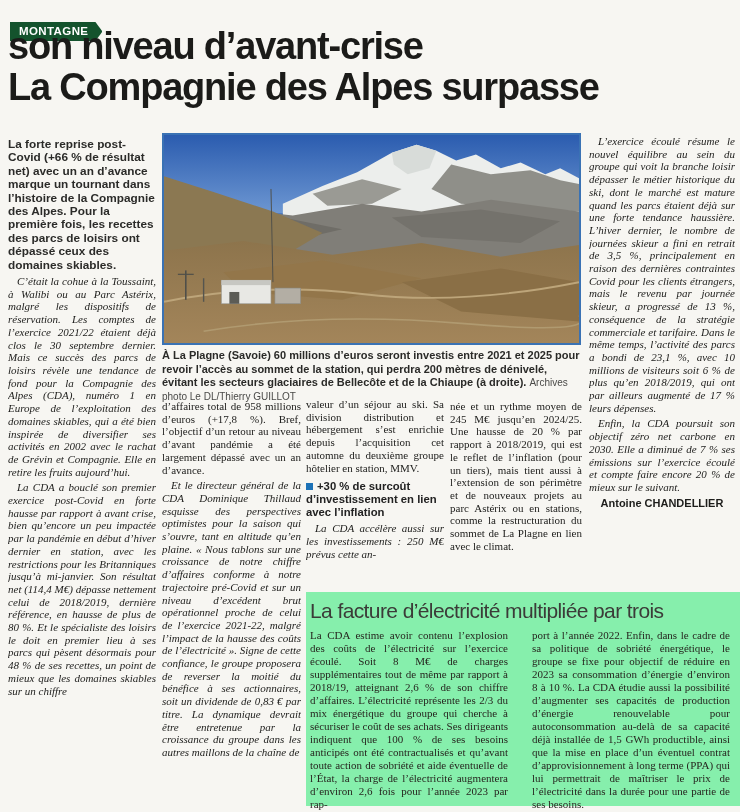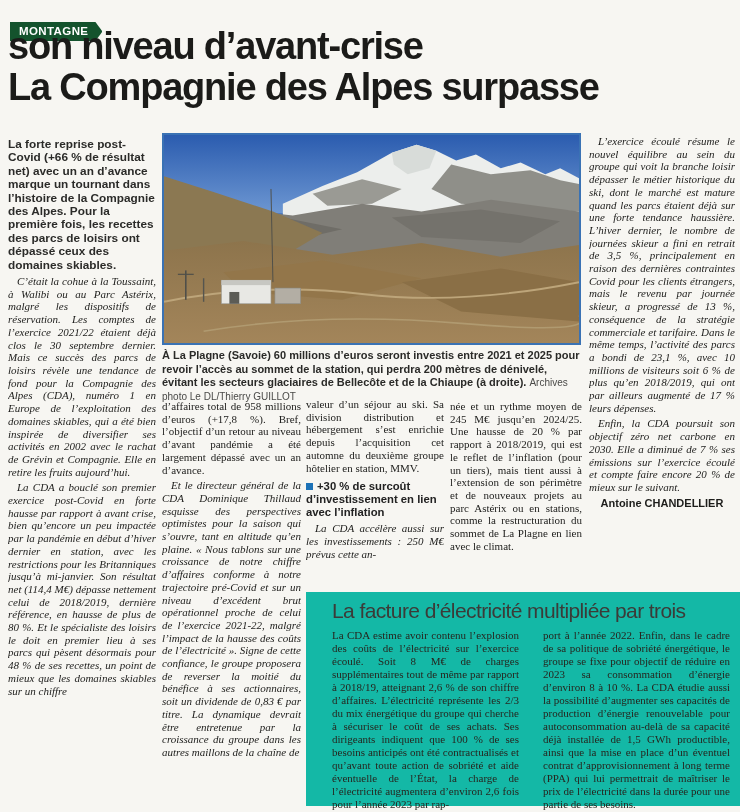--- a/index.html
+++ b/index.html
@@ -64,21 +64,21 @@
   .photo svg { display:block; width:100%; height:100%; }
   .caption {
     position:absolute; left:162px; top:349px; width:421px;
     font-family:"Liberation Sans", sans-serif; font-weight:bold;
     font-size:11px; line-height:13.5px; color:#2a2a28; text-align:left;
   }
   .credit { font-weight:normal; font-size:10px; color:#4a4a48; }
   
   .ebox {
     position:absolute; left:306px; top:592px; width:434px; height:214px;
-    background:#14b8a6; padding:7px 10px 8px 26px;
+    background:#86efac; padding:7px 10px 8px 4px;
   }
   .ebox-title {
     font-family:"Liberation Sans", sans-serif; font-weight:normal;
     font-size:21px; letter-spacing:-0.6px; color:#3b3b38;
     margin-bottom:6px; white-space:nowrap;
   }
   .ebox-cols { display:flex; gap:24px; }
   .ebox-col {
     width:50%; text-align:justify;
     font-size:11px; line-height:13px; color:#26261f;

